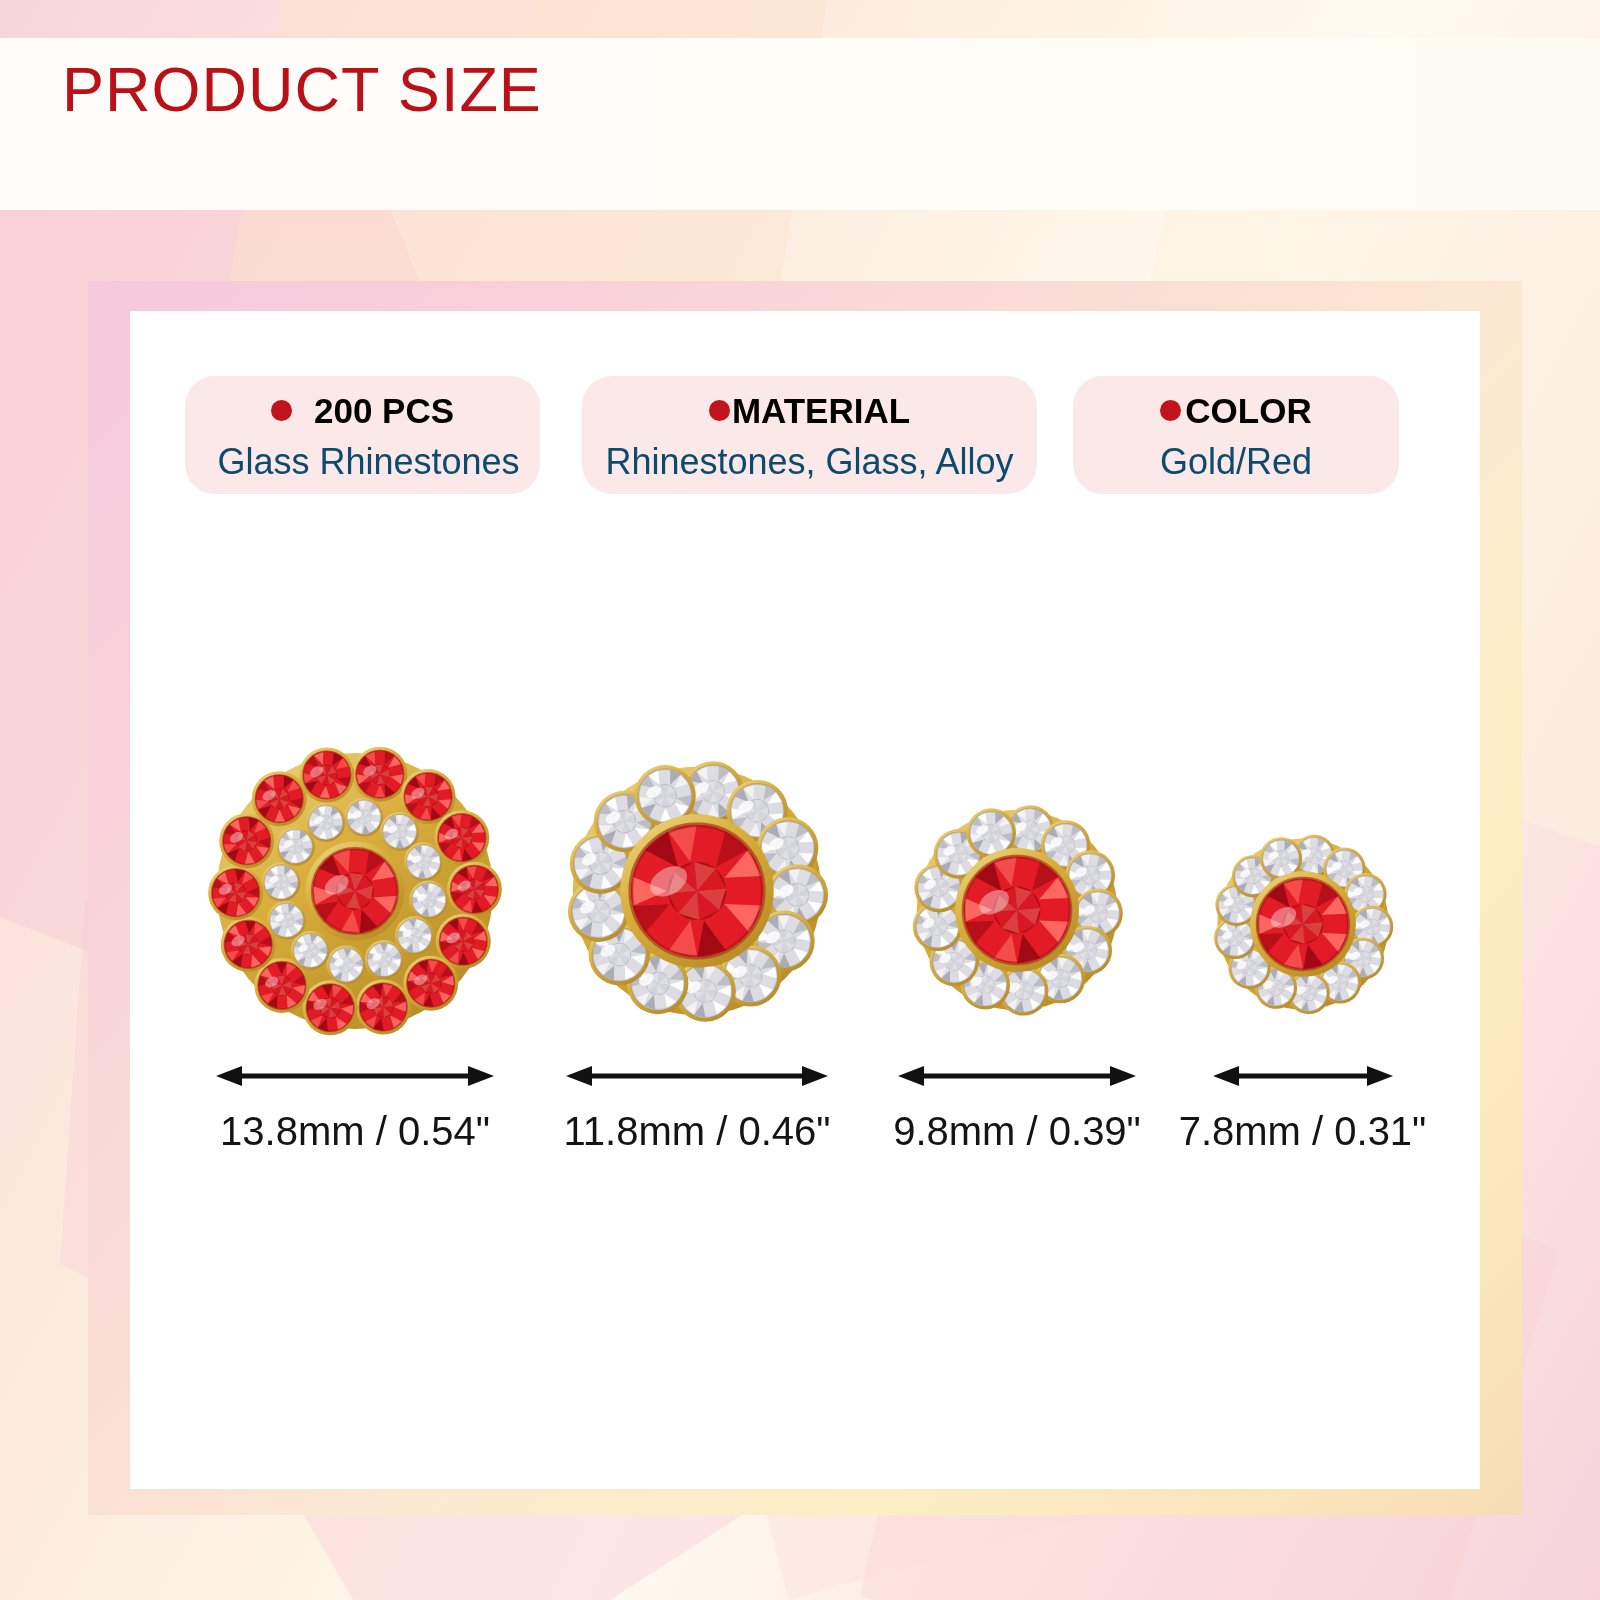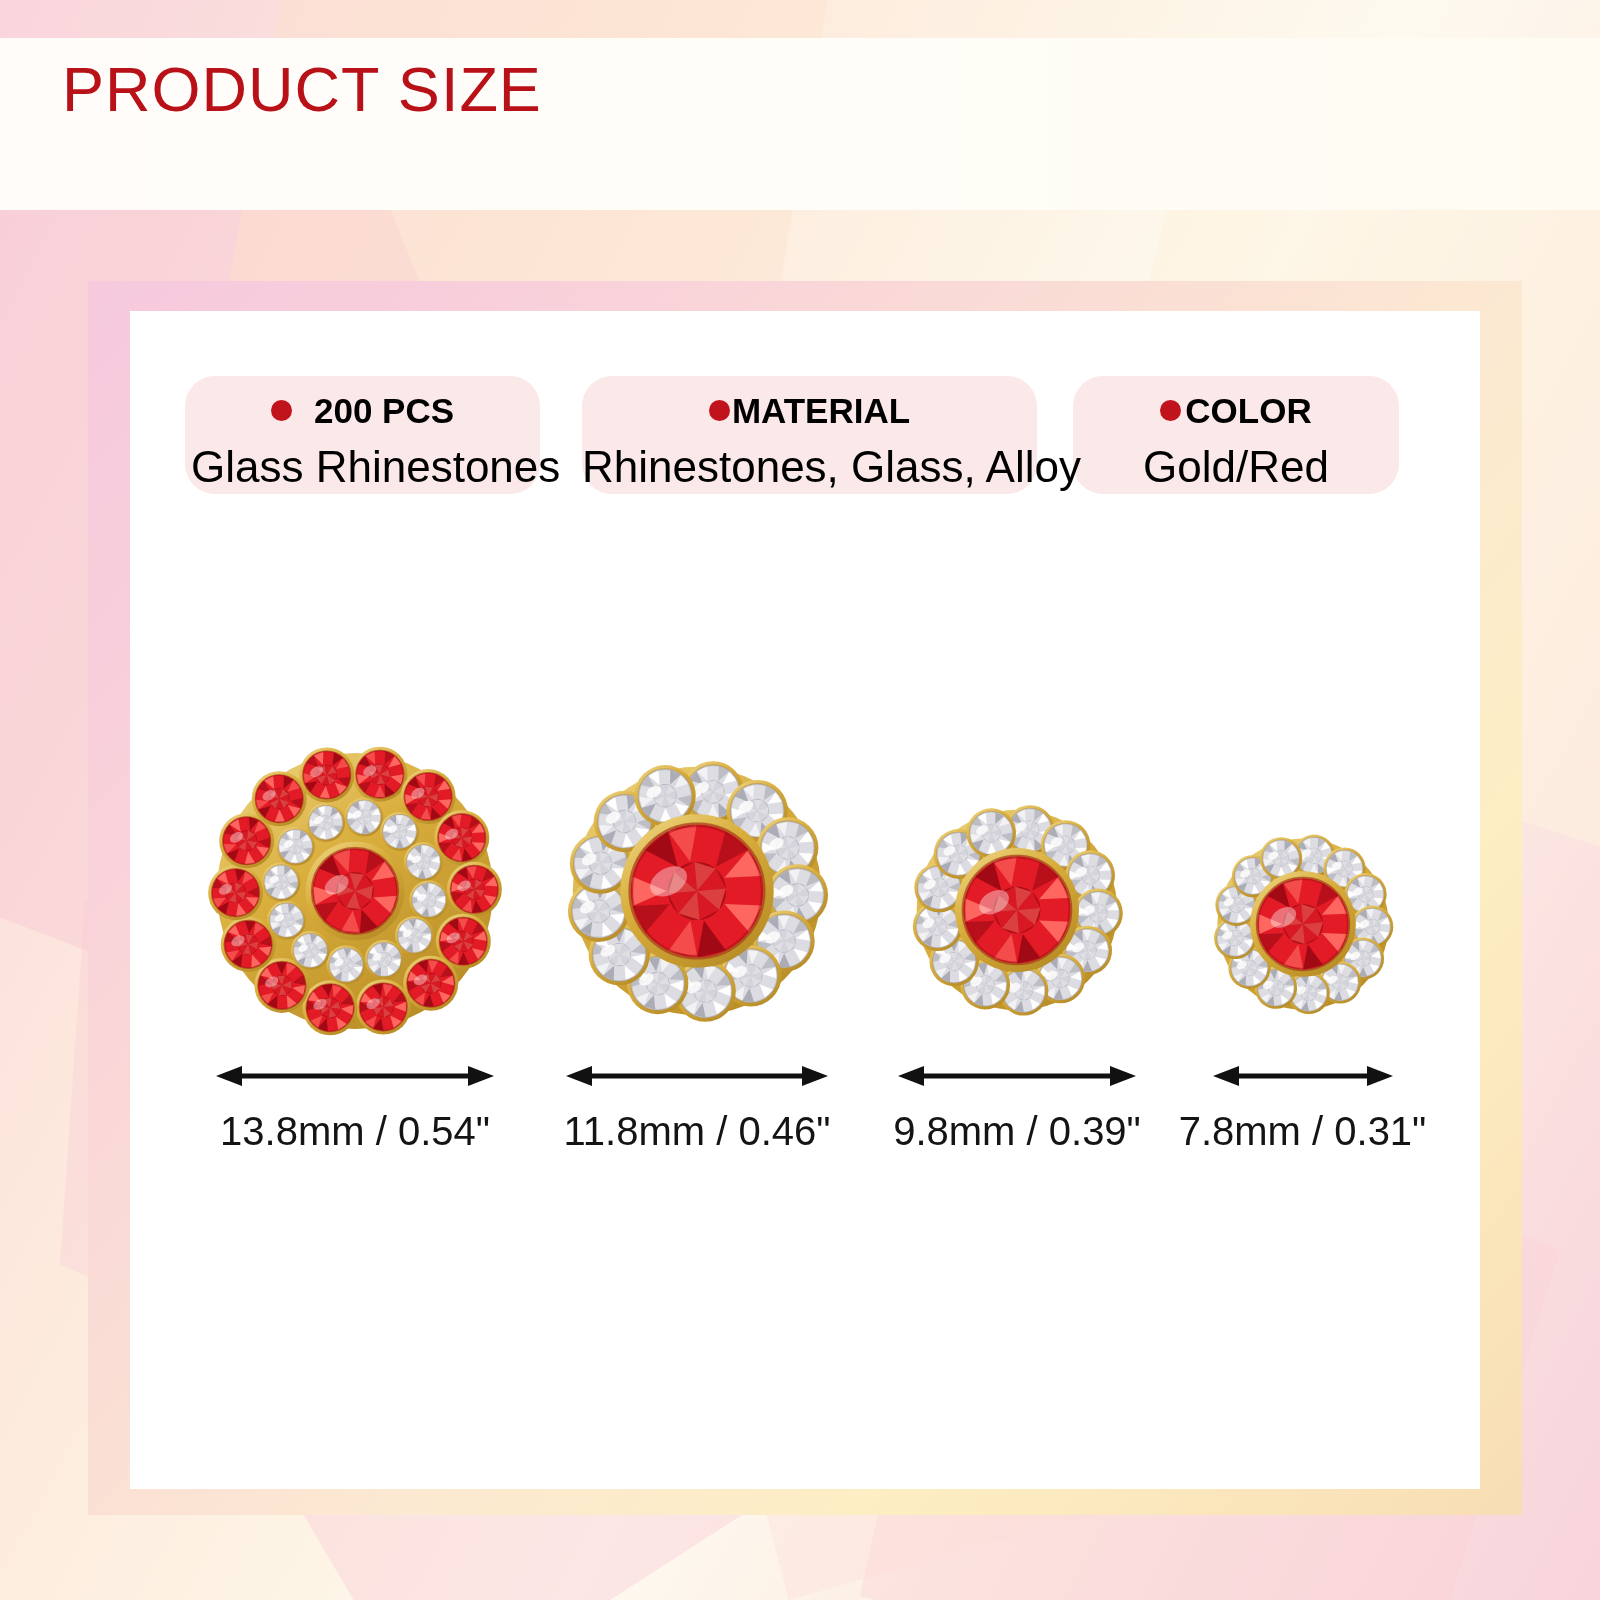--- a/index.html
+++ b/index.html
@@ -150,22 +150,22 @@
     color: #000000;
     line-height: 1;
     white-space: nowrap;
   }
   .badge-sub {
     position: absolute;
     top: 64px;
     left: 0;
     width: 100%;
     text-align: center;
-    font-size: 44px;
-    color: #000000;
+    font-size: 36px;
+    color: #0c4a6e;
     line-height: 1.22;
     white-space: nowrap;
   }
   .badge.b1 .badge-sub { padding-left: 6px; }
 
   
   #product-row {
     position: absolute;
     left: 55px;
     top: 420px;

